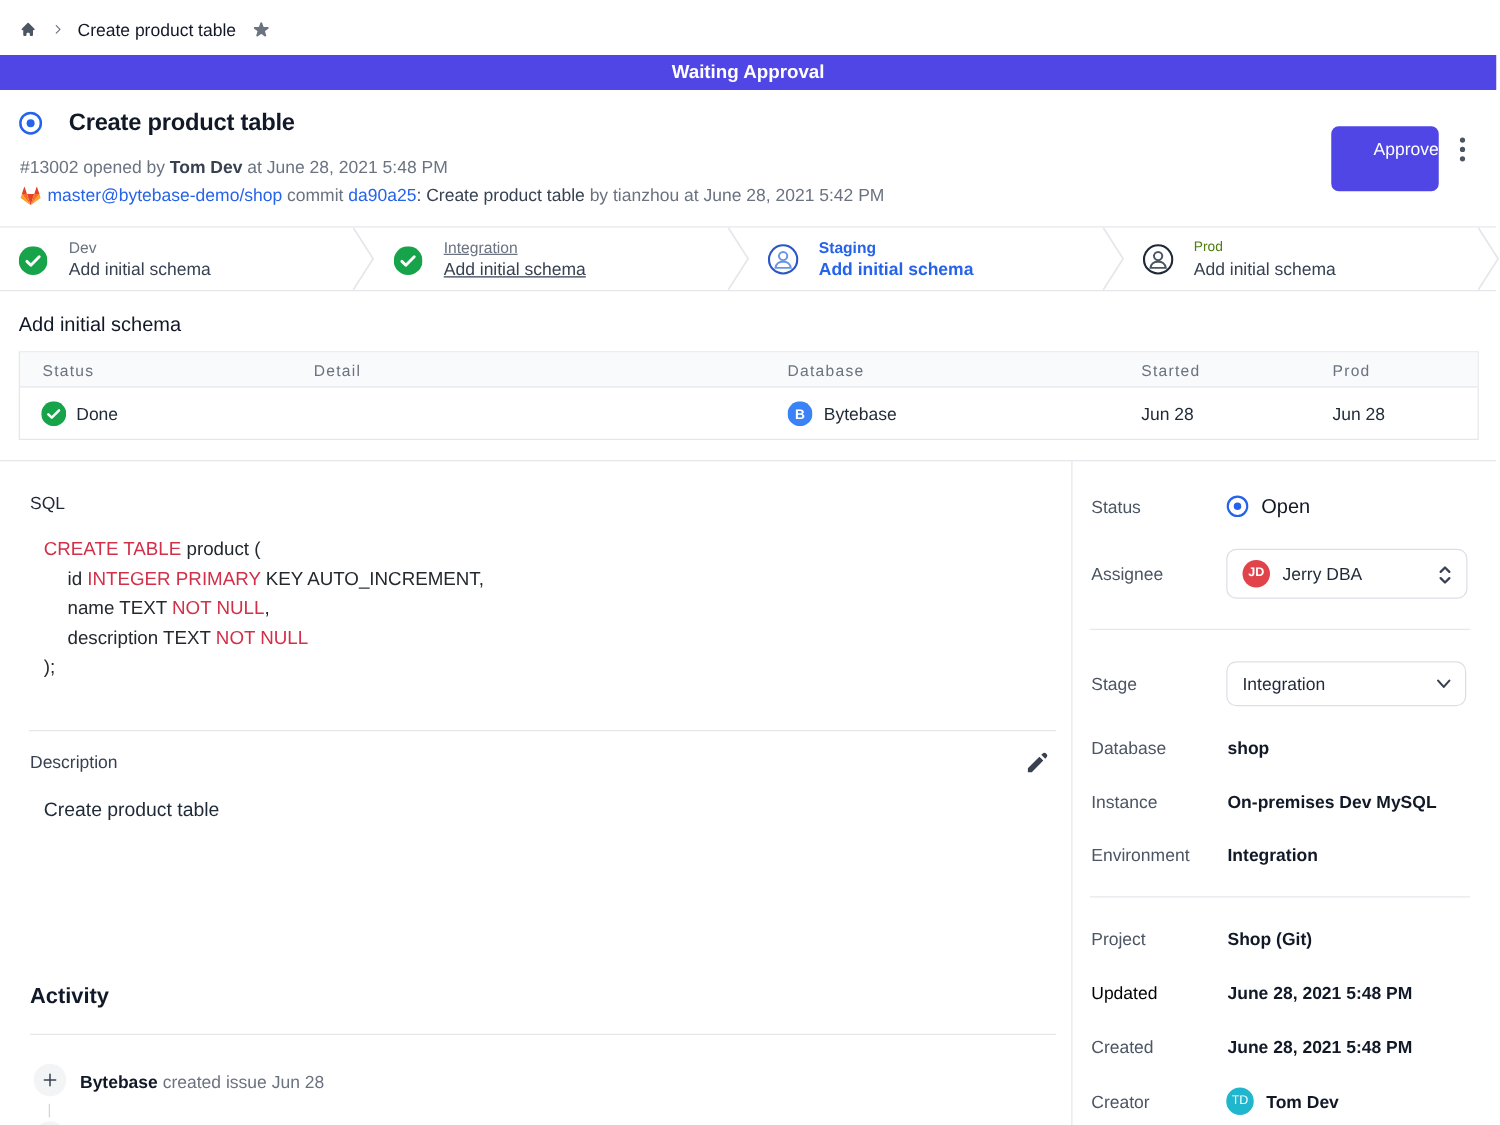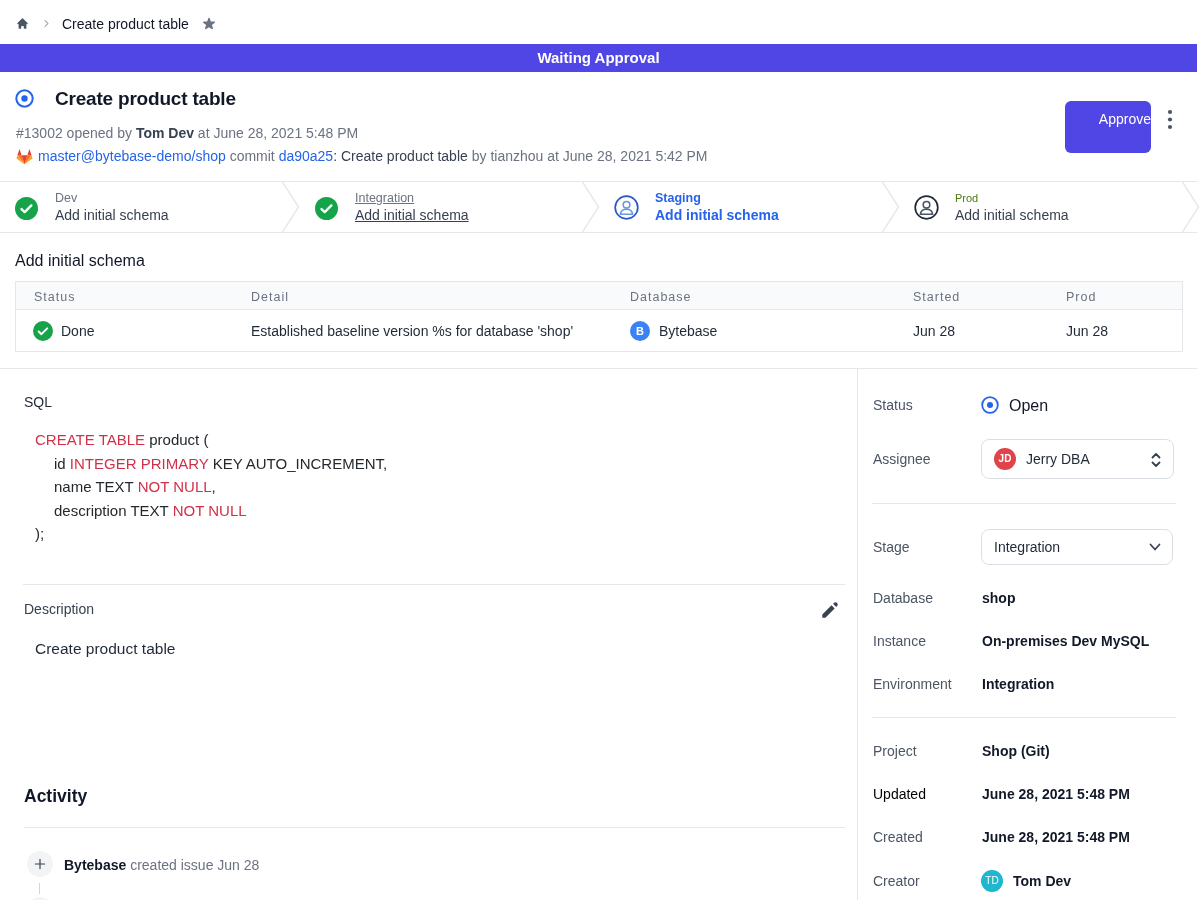--- a/index.html
+++ b/index.html
@@ -103,21 +103,20 @@
     <span class="abs" style="left:614px;top:8px">Database</span>
     <span class="abs" style="left:897px;top:8px">Started</span>
     <span class="abs" style="left:1050px;top:8px">Prod</span>
   </div>
   <div style="height:42px;position:relative;font-size:14px;color:#1f2937">
     <svg class="abs" style="left:17px;top:11px" width="20" height="20" viewBox="0 0 24 24">
         <circle cx="12" cy="12" r="12" fill="#16a34a"></circle>
         <path d="M6.8 12.6l3.3 3.2 7-7" stroke="#fff" stroke-width="2.4" fill="none" stroke-linecap="round" stroke-linejoin="round"></path>
       </svg>
     <span class="abs" style="left:45px;top:13px">Done</span>
-    <span class="abs" style="left:235px;top:13px">Established baseline version %s for database 'shop'</span>
     <svg class="abs" style="left:614px;top:11px" width="20" height="20" viewBox="0 0 20 20">
         <circle cx="10" cy="10" r="10" fill="#3b82f6"></circle>
         <text x="10" y="14" font-size="11" font-weight="700" fill="#fff" text-anchor="middle" font-family="Liberation Sans">B</text>
       </svg>
     <span class="abs" style="left:643px;top:13px">Bytebase</span>
     <span class="abs" style="left:897px;top:13px">Jun 28</span>
     <span class="abs" style="left:1050px;top:13px">Jun 28</span>
   </div>
 </div>
 

